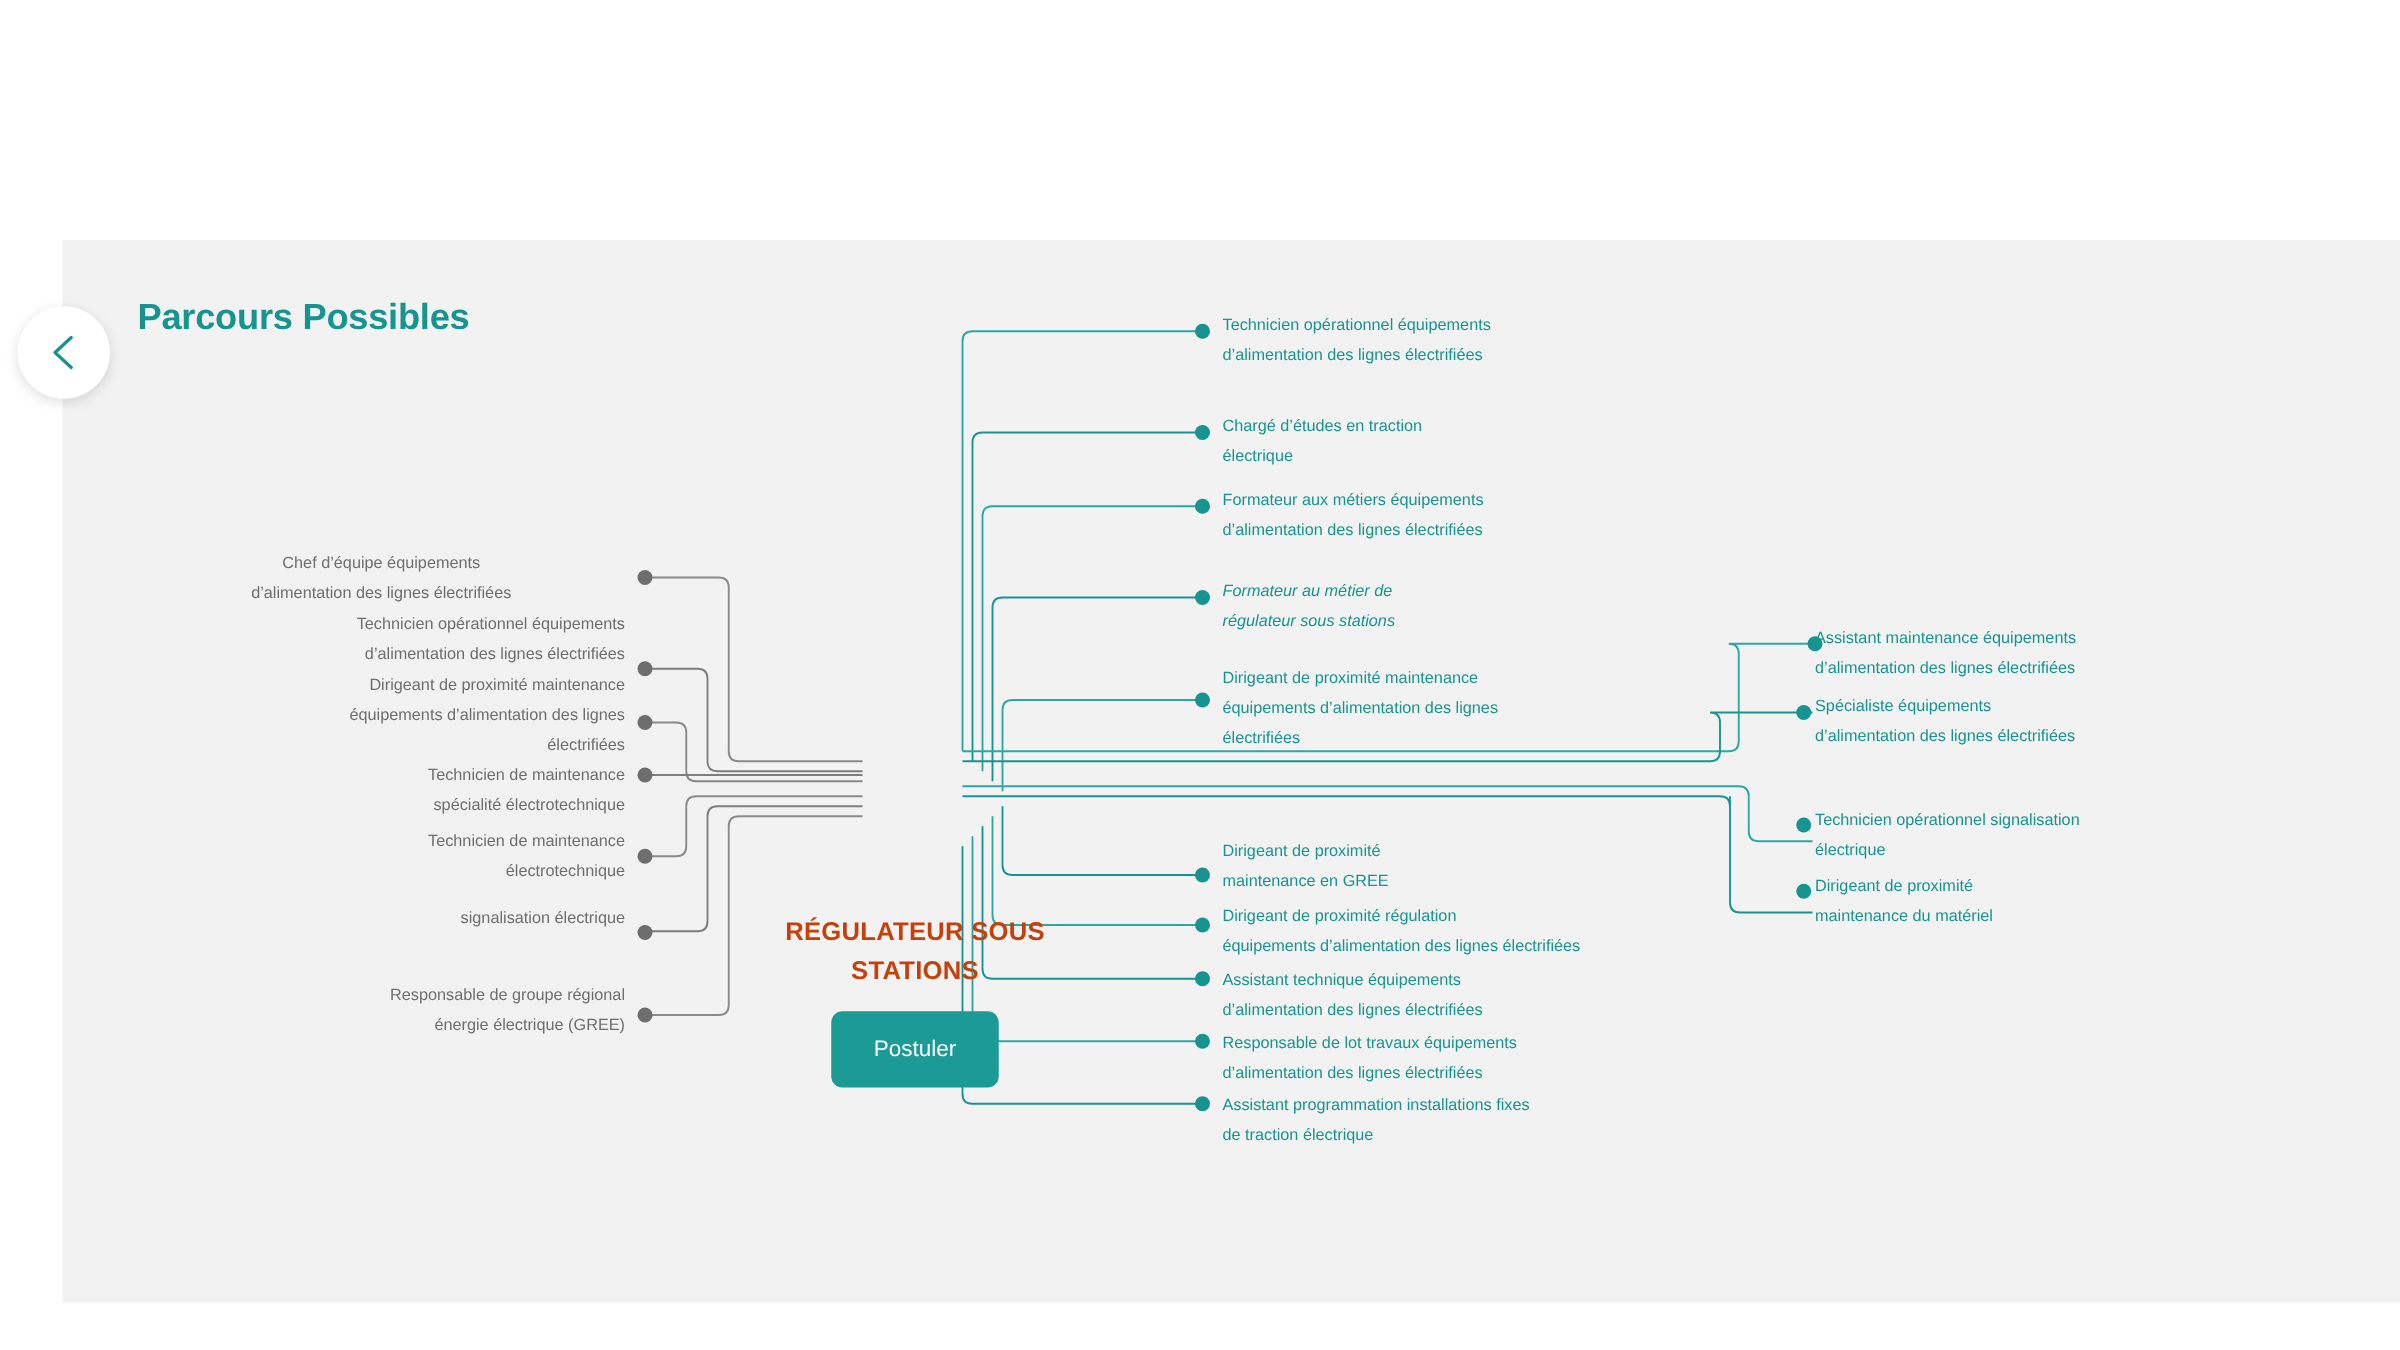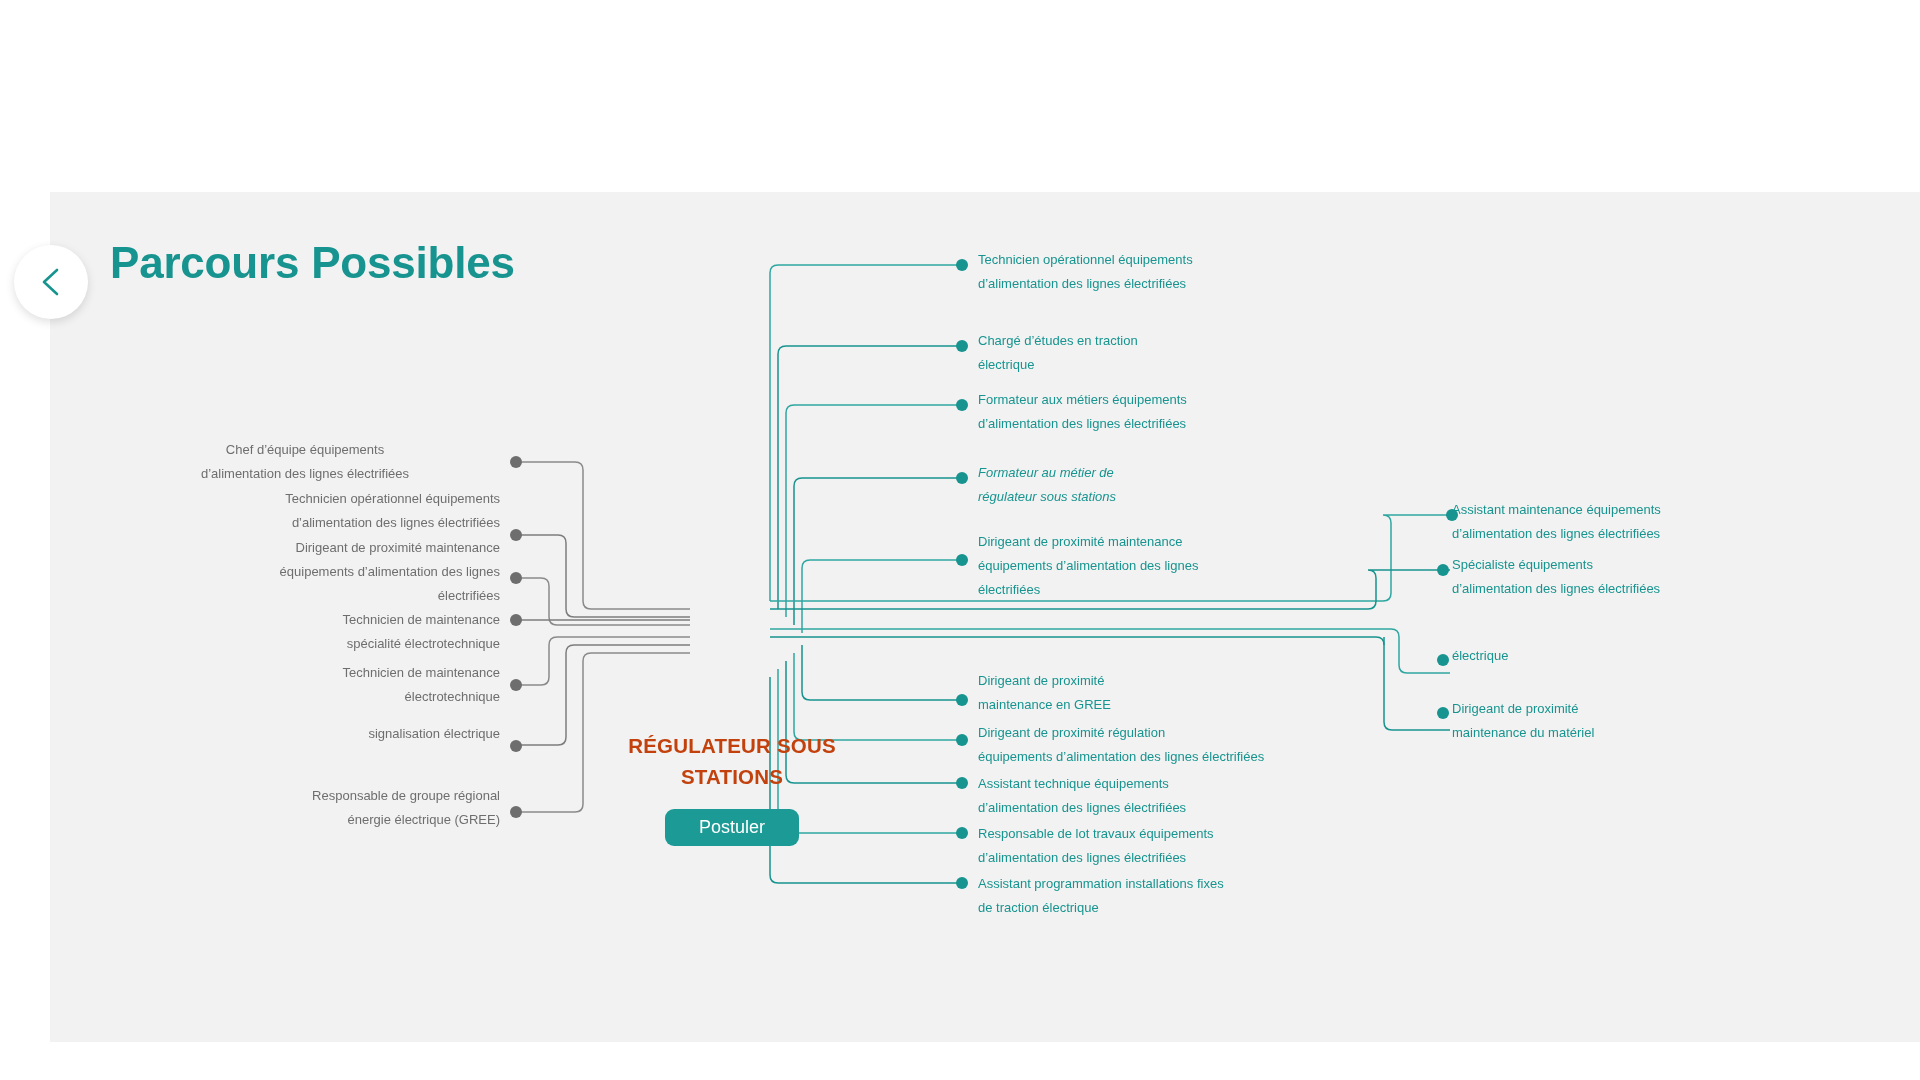--- a/index.html
+++ b/index.html
@@ -24,21 +24,21 @@
     background:#ffffff;
     box-shadow:0 3px 10px rgba(0,0,0,0.13);
     display:flex;align-items:center;justify-content:center;
     cursor:pointer;
     z-index:30;
   }
   #backBtn svg{display:block;}
   #title{
     position:absolute;
     left:110px; top:238px;
-    font-size:44px;
+    font-size:29px;
     font-weight:bold;
     color:#17948f;
     letter-spacing:-0.2px;
     z-index:20;
     white-space:nowrap;
   }
 
   
   #wires{
     position:absolute;left:0;top:0;width:1920px;height:1080px;
@@ -82,21 +82,21 @@
     color:#c2410c;
     line-height:31px;
     letter-spacing:0.2px;
   }
   #postuler{
     display:inline-block;
     margin-top:17px;
     background:#1c9a95;
     color:#ffffff;
     font-size:18px;
-    padding:8px 34px;
+    padding:20px 34px;
     border:none;
     border-radius:9px;
     cursor:pointer;
     font-family:inherit;
   }
 </style>
 </head>
 <body>
 
 <div id="canvas"></div>
@@ -287,20 +287,21 @@
 </div>
 
 <div class="dot teal" style="left:1437px; top:564px;"></div>
 <div class="lbl right" style="left:1452px; top:553px; width:420px;">
   <div>Spécialiste équipements</div>
   <div>d’alimentation des lignes électrifiées</div>
 </div>
 
 <div class="dot teal" style="left:1437px; top:654px;"></div>
 <div class="lbl right" style="left:1452px; top:644px; width:420px;">
+  <div>Technicien opérationnel signalisation</div>
   <div>électrique</div>
 </div>
 
 <div class="dot teal" style="left:1437px; top:707px;"></div>
 <div class="lbl right" style="left:1452px; top:697px; width:420px;">
   <div>Dirigeant de proximité</div>
   <div>maintenance du matériel</div>
 </div>
 
 </body></html>

